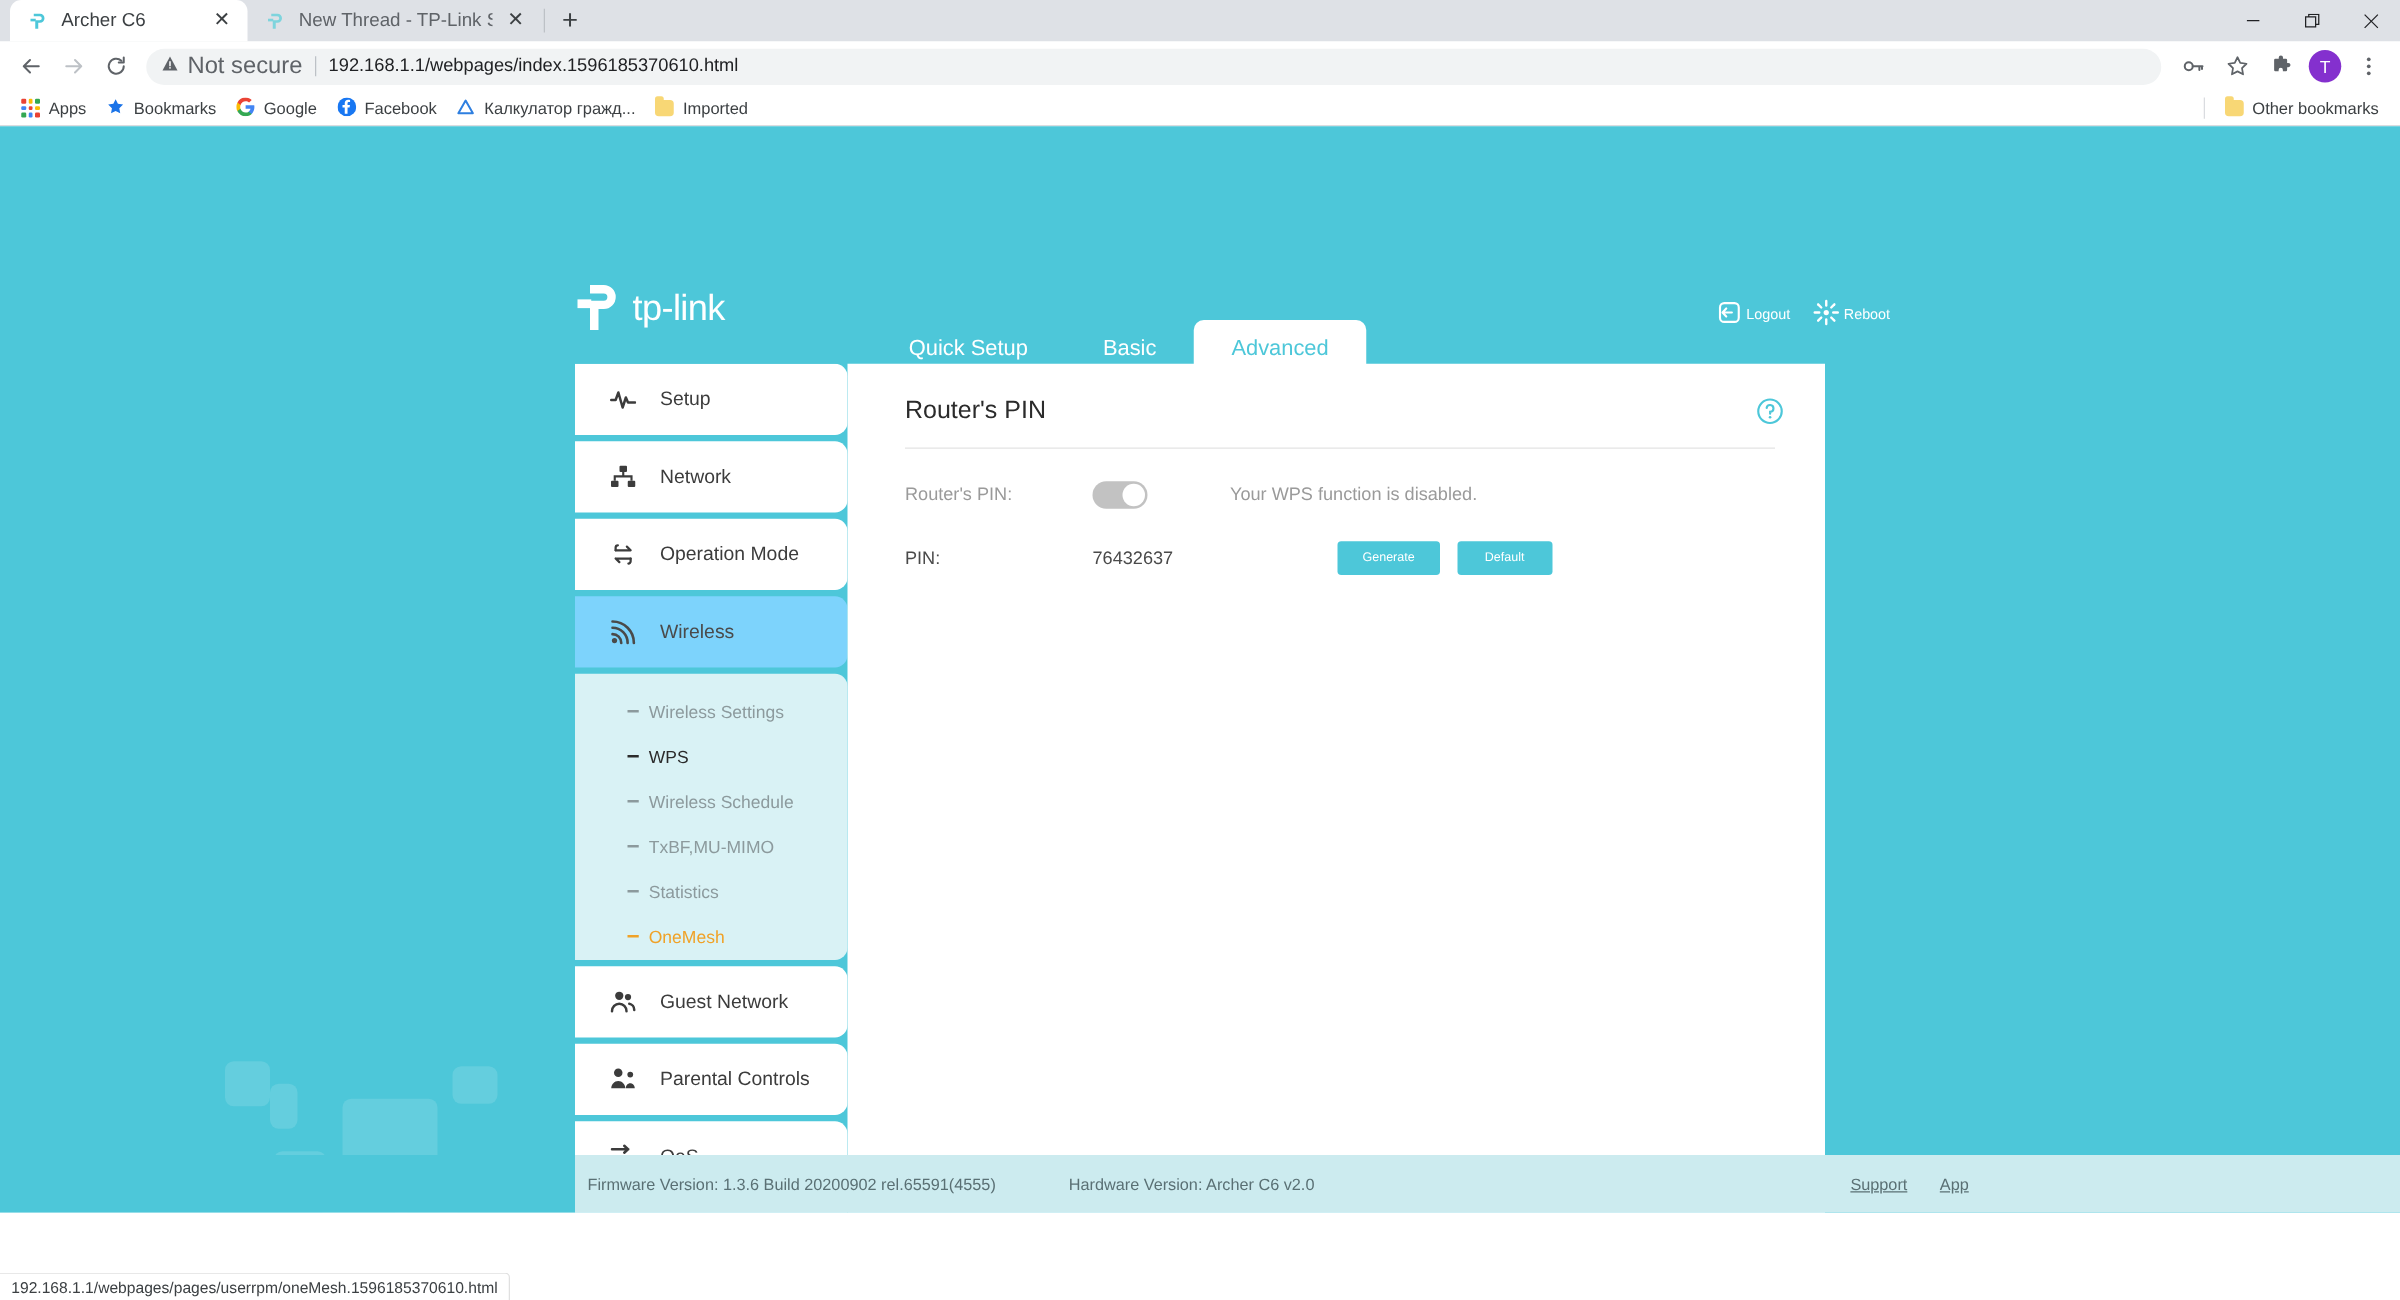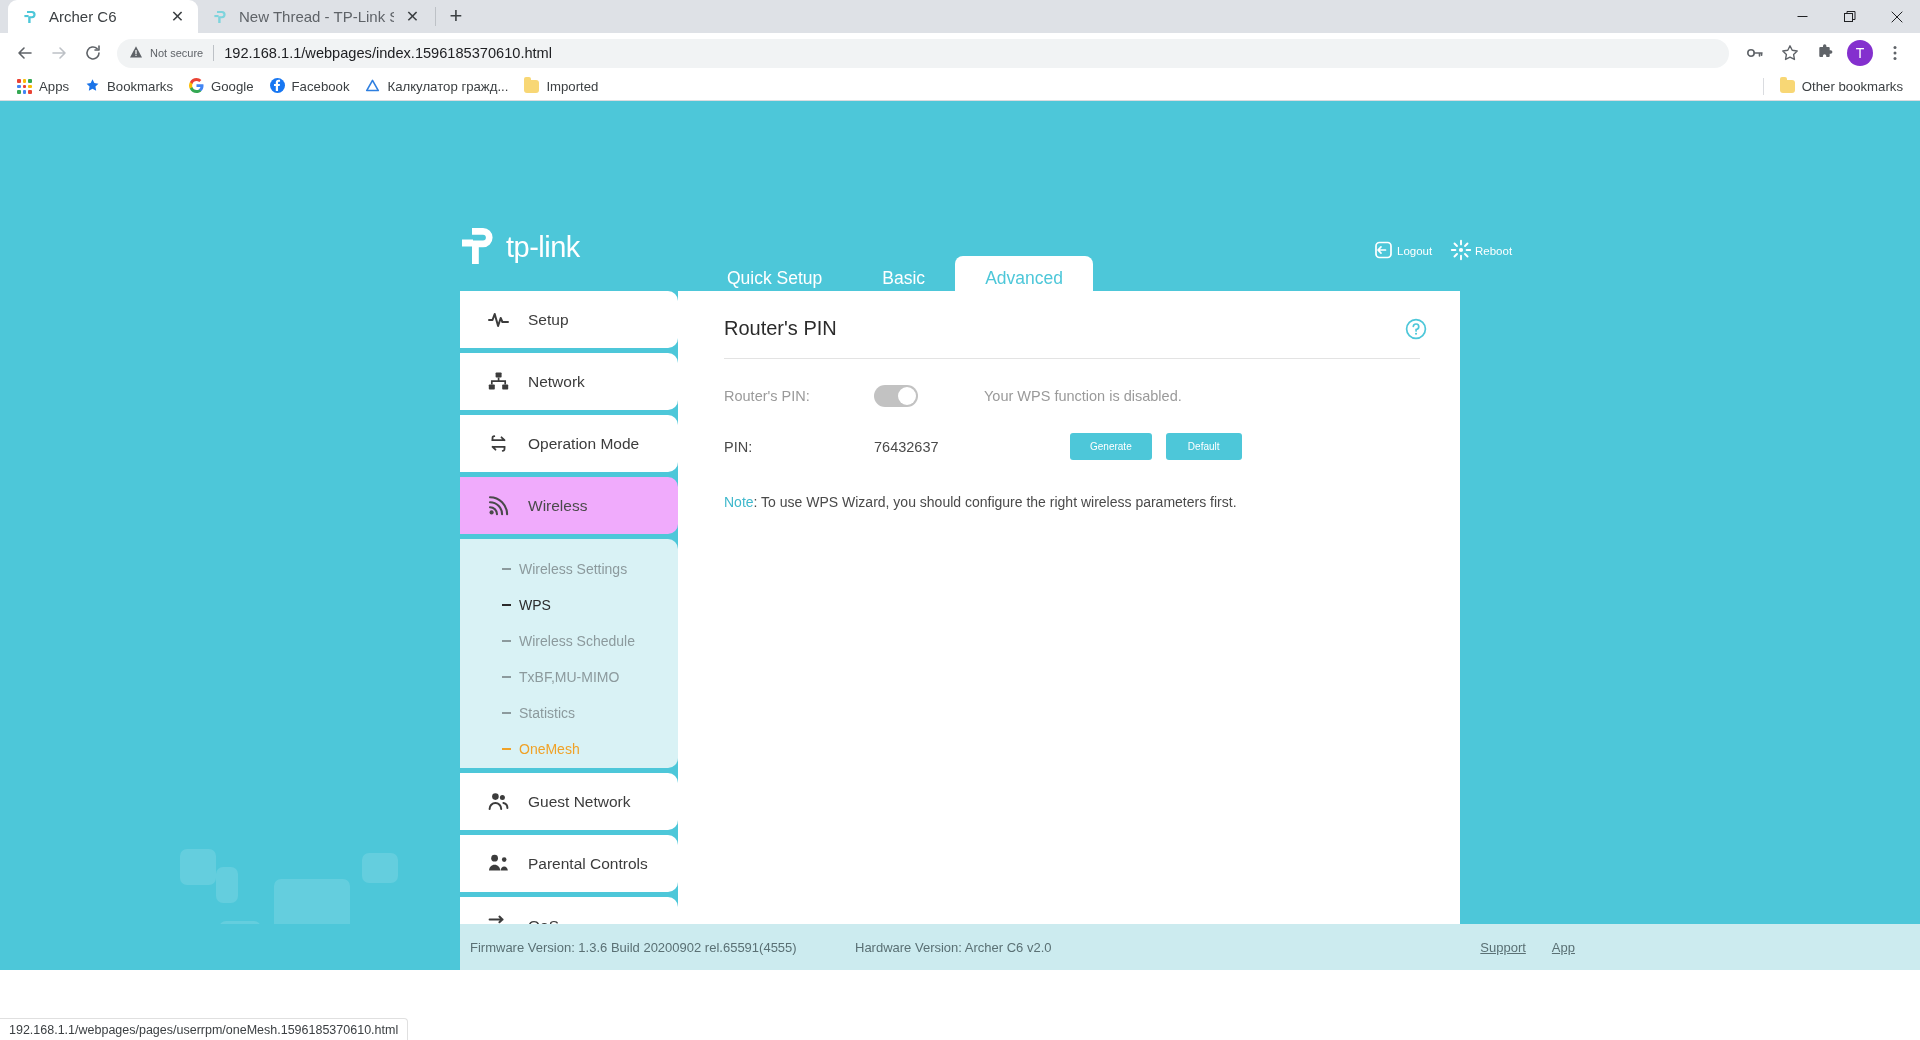--- a/index.html
+++ b/index.html
@@ -58,21 +58,21 @@
   .navbtn {
     width: 32px; height: 32px; border-radius: 50%;
     display: flex; align-items: center; justify-content: center;
     color: #5f6368; flex: 0 0 32px;
   }
   .omnibox {
     flex: 1; height: 29px; background: #f1f3f4; border-radius: 15px;
     display: flex; align-items: center; margin: 0 8px 0 6px;
     padding: 0 12px; gap: 7px; position: relative;
   }
-  .secwarn { display: flex; align-items: center; gap: 7px; color: #5f6368; font-size: 11px; }
+  .secwarn { display: flex; align-items: center; gap: 7px; color: #5f6368; font-size: 19px; }
   .omni-sep { width: 1px; height: 16px; background: #bdc1c6; margin: 0 3px; }
   .omni-url { font-size: 14.6px; color: #202124; white-space: nowrap; }
   .tb-icons { display: flex; align-items: center; gap: 3px; }
   .tb-ic {
     width: 32px; height: 32px; border-radius: 50%;
     display: flex; align-items: center; justify-content: center; color: #5f6368;
   }
   .avatar-t {
     width: 26px; height: 26px; border-radius: 50%; background: #8430ce;
     color: #fff; font-size: 14px; display: flex;
@@ -151,21 +151,21 @@
   .sidebar {
     width: 218px; flex: 0 0 218px; padding-top: 0;
     position: relative; overflow: hidden;
   }
   .menu-item {
     height: 57px; background: #ffffff; border-radius: 0 10px 10px 0;
     display: flex; align-items: center; gap: 19px;
     padding-left: 28px; margin-bottom: 5px;
     font-size: 15.5px; color: #3c3c3c;
   }
-  .menu-item.active { background: #f0abfc; color: #4a4a4a; }
+  .menu-item.active { background: #7dd3fc; color: #4a4a4a; }
   .menu-icon { width: 21px; height: 21px; flex: 0 0 21px; display: flex; align-items: center; justify-content: center; }
   .submenu { background: #d9f2f5; border-radius: 0 10px 10px 0; padding: 12px 0 1px; margin-bottom: 5px; }
   .sub-item {
     display: flex; align-items: center; gap: 8px;
     padding: 10px 0 10px 42px; font-size: 14px; color: #8c9a9d;
   }
   .sub-item.current { color: #2b2b2b; }
   .sub-item.hover { color: #f0a227; }
   .sub-dash { width: 9px; height: 1.5px; background: currentColor; flex: 0 0 9px; }
 
@@ -596,23 +596,20 @@
           <span class="fhint">Your WPS function is disabled.</span>
         </div>
 
         <div class="frow">
           <span class="flabel dark">PIN:</span>
           <span class="pinval">76432637</span>
           <button class="btn">Generate</button>
           <button class="btn">Default</button>
         </div>
 
-        <div class="note">
-          <b>Note</b><span>: To use WPS Wizard, you should configure the right wireless parameters first.</span>
-        </div>
       </div>
     </div>
 
     <div class="footer">
       <div class="footer-teal"></div>
       <span class="fw">Firmware Version: 1.3.6 Build 20200902 rel.65591(4555)</span>
       <span class="hw">Hardware Version: Archer C6 v2.0</span>
       <span class="flinks">
         <span>Support</span>
         <span>App</span>

